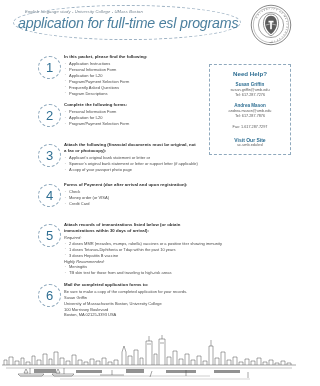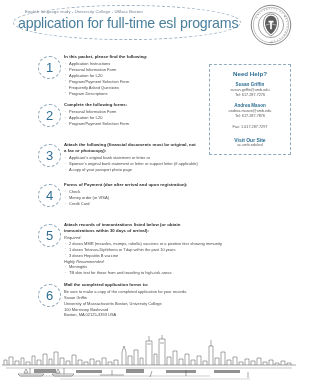--- a/index.html
+++ b/index.html
@@ -14,20 +14,21 @@
     font-family: "Liberation Sans", sans-serif;
     color: #3b3b3b;
     position: relative;
   }
 
   
   .header {
     position: relative;
     height: 46px;
     padding: 4px;
+    font-style: italic;
   }
   .header-oval {
     position: absolute;
     left: 13px;
     top: 5px;
     width: 228px;
     height: 35px;
     border: 1px dashed #9fb3c4;
     border-radius: 50%;
     box-sizing: border-box;

